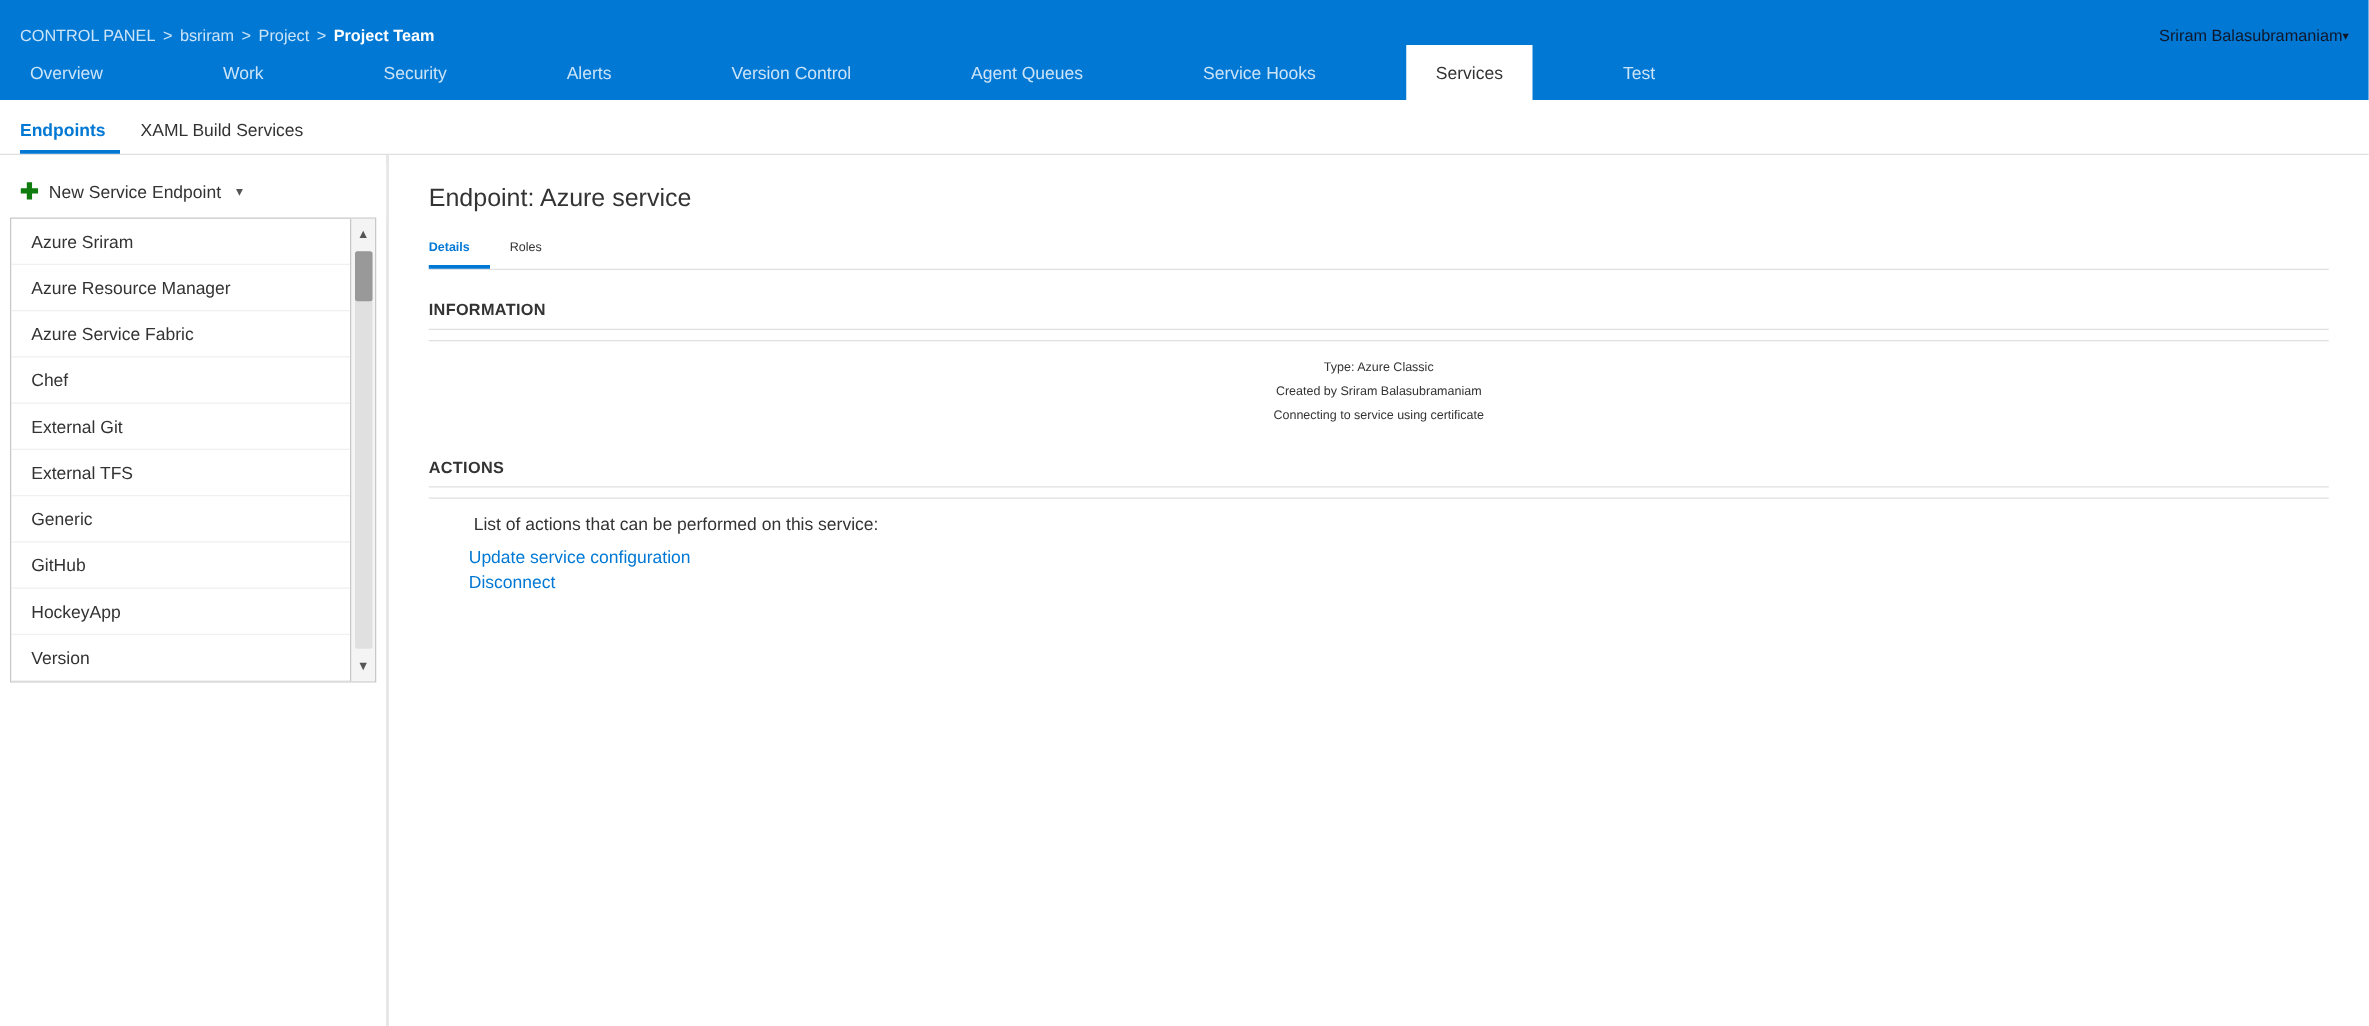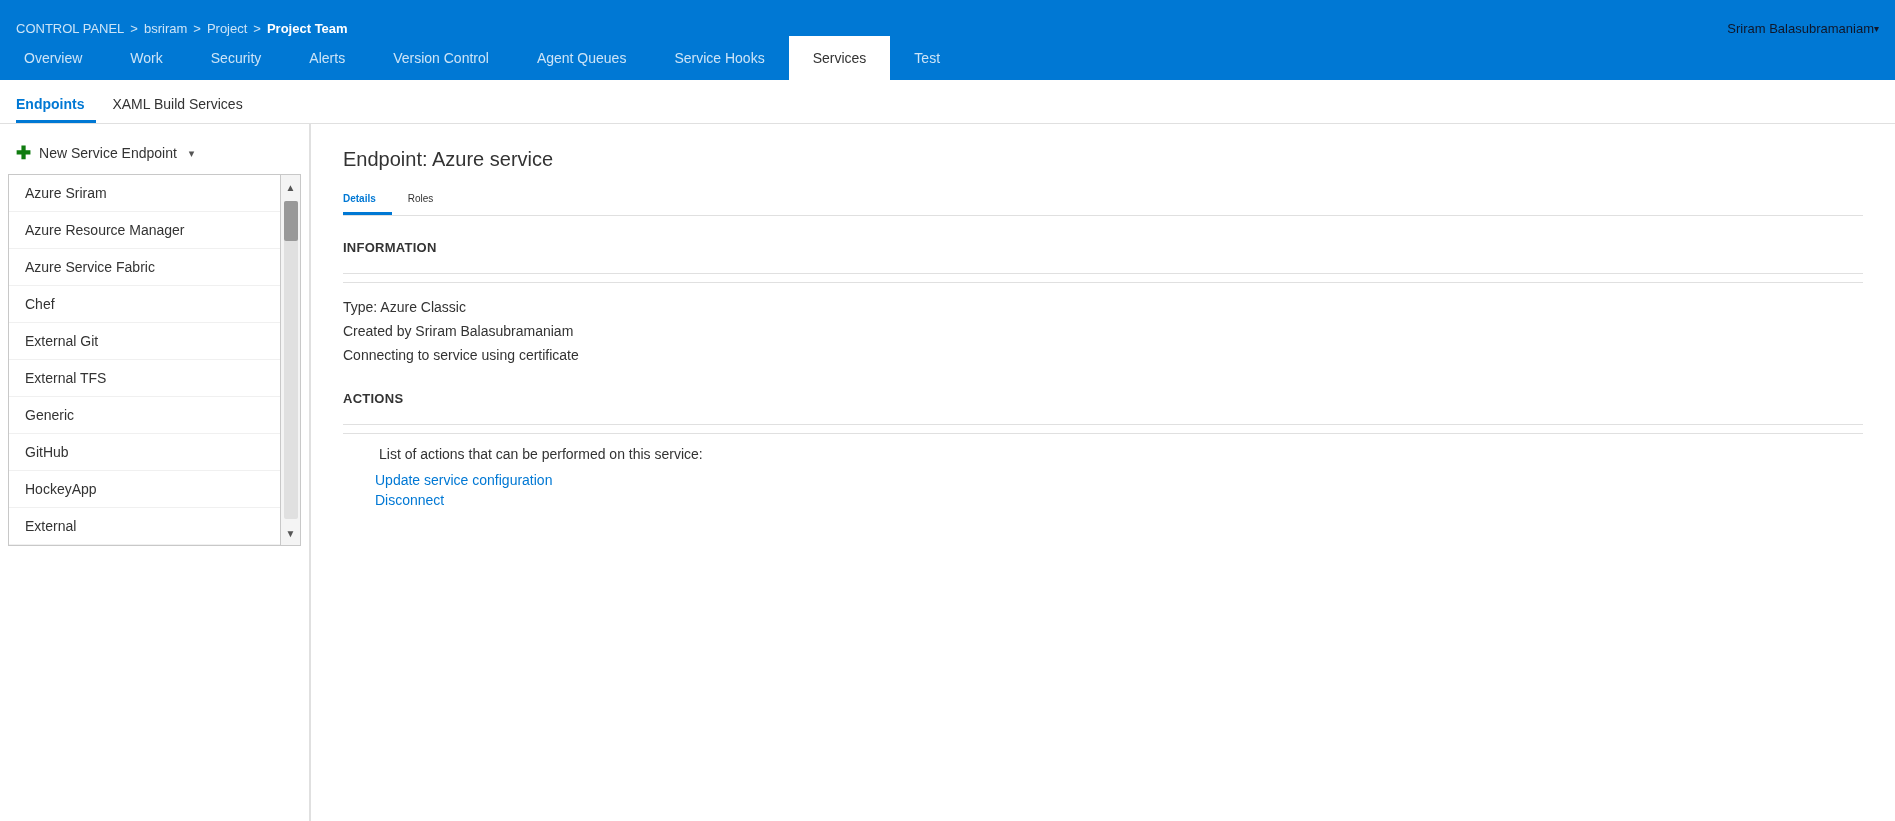--- a/index.html
+++ b/index.html
@@ -34,20 +34,21 @@
     .user-info .chevron { font-size: 10px; }
 
     
     .nav-tabs {
       background: #0078d4;
       display: flex;
       align-items: flex-end;
       padding: 0 0;
       height: 44px;
       border-bottom: none;
+      gap: 48px;
     }
     .nav-tab {
       color: #cce4f7;
       padding: 0 24px;
       height: 44px;
       display: flex;
       align-items: center;
       cursor: pointer;
       font-size: 14px;
       white-space: nowrap;
@@ -209,32 +210,33 @@
       border-bottom: 3px solid #0078d4;
       font-weight: 600;
     }
 
     
     .section-header {
       font-size: 13px;
       font-weight: 700;
       color: #333;
       margin-bottom: 8px;
-      padding-bottom: 18px;
+      padding-bottom: 8px;
       border-bottom: 1px solid #e0e0e0;
       text-transform: uppercase;
       letter-spacing: 0.02em;
     }
     .section {
       margin-bottom: 24px;
     }
     .info-line {
       padding: 4px 0;
-      font-size: 14px;
-      color: #333;
+      font-size: 10px;
+      color: #333;
+      text-align: center;
     }
 
     .action-link {
       color: #0078d4;
       text-decoration: none;
       cursor: pointer;
       display: block;
       padding: 2px 0;
       font-size: 14px;
       margin-left: 32px;
@@ -299,21 +301,21 @@
       <div class="list-items-area">
       <div class="list-item-row">Azure Sriram</div>
           <div class="list-item-row">Azure Resource Manager</div>
           <div class="list-item-row">Azure Service Fabric</div>
           <div class="list-item-row">Chef</div>
           <div class="list-item-row">External Git</div>
           <div class="list-item-row">External TFS</div>
           <div class="list-item-row">Generic</div>
           <div class="list-item-row">GitHub</div>
           <div class="list-item-row">HockeyApp</div>
-          <div class="list-item-row">External</div>
+          <div class="list-item-row">Version</div>
         </div>
       <div class="scroll-controls">
         <button class="scroll-btn">▲</button>
         <div class="scroll-track">
           <div class="scroll-thumb"></div>
         </div>
         <button class="scroll-btn">▼</button>
       </div>
     </div>
   </div>

